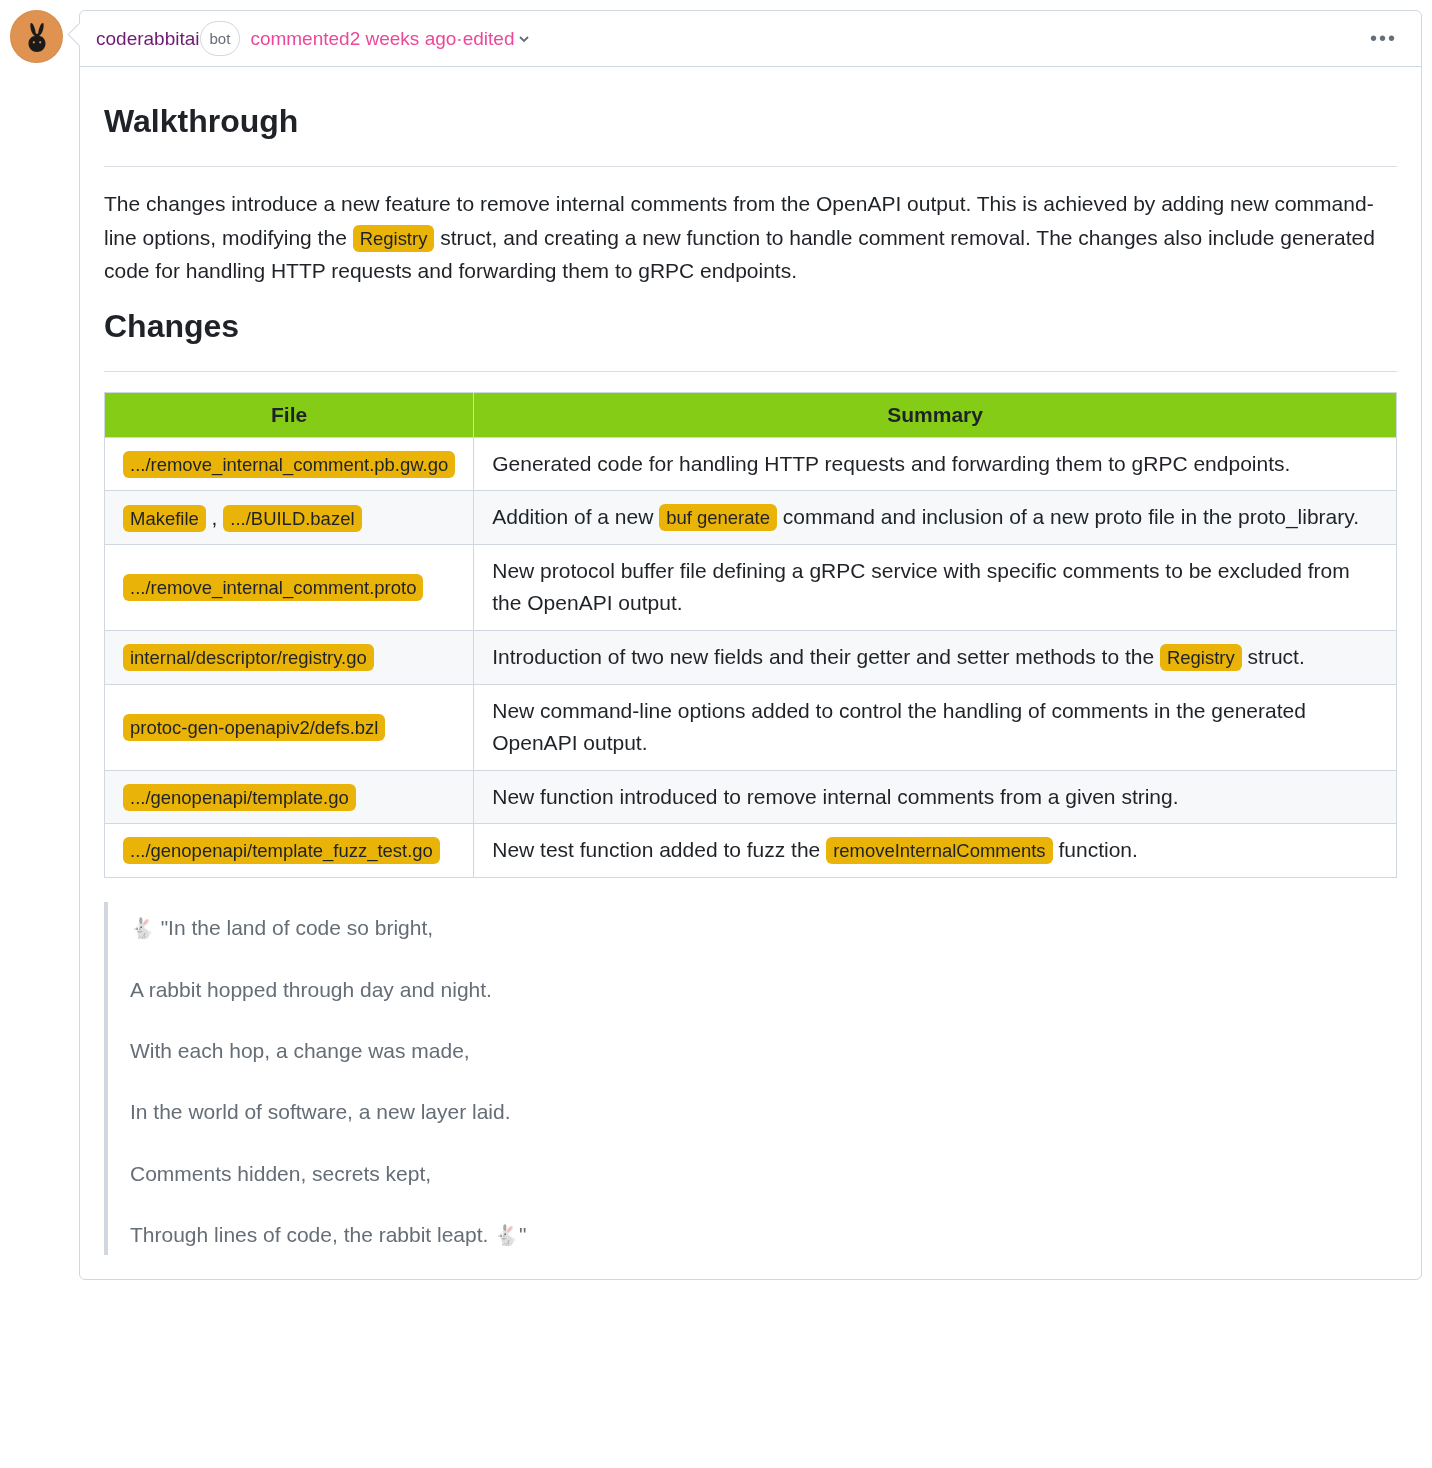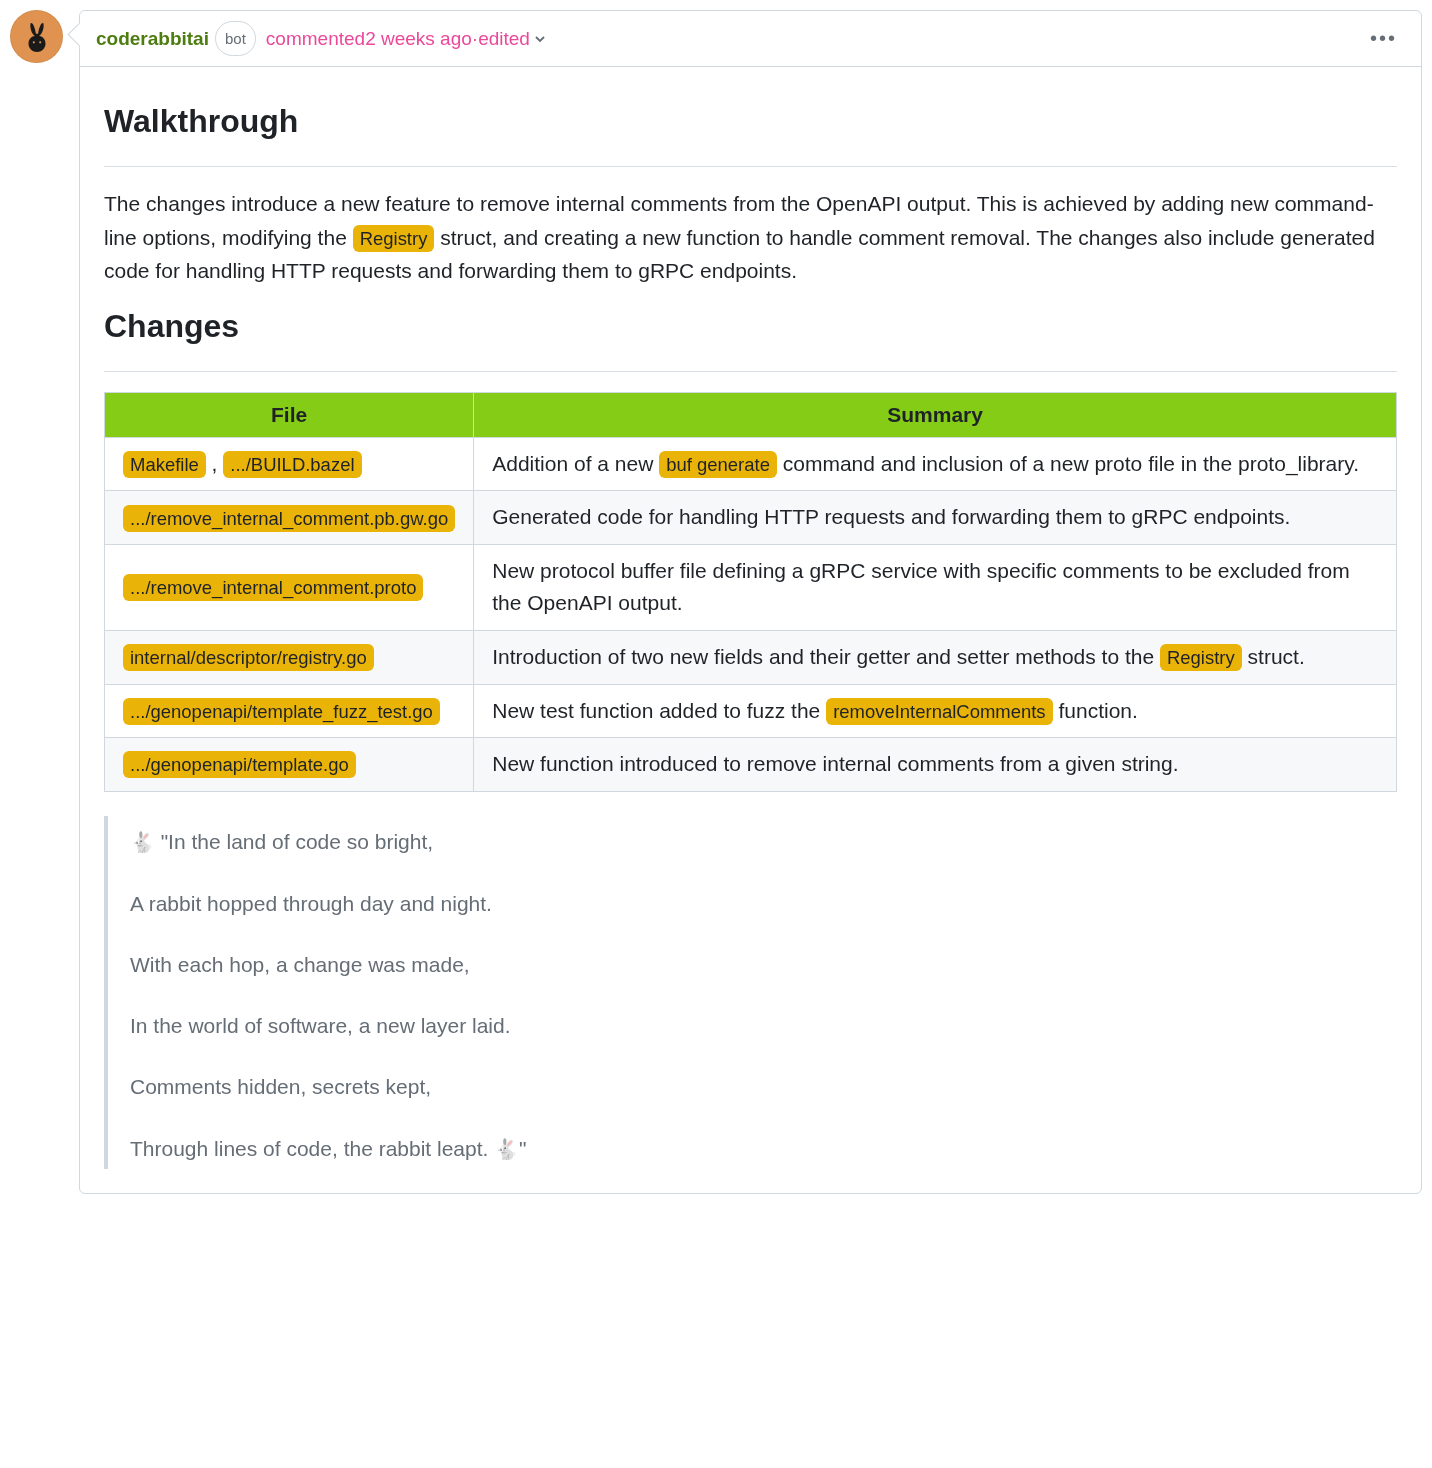--- a/index.html
+++ b/index.html
@@ -49,21 +49,21 @@
     display: flex;
     align-items: center;
     padding: 10px 16px;
     background: #ffffff;
     border-bottom: 1px solid #d0d7de;
     border-radius: 6px 6px 0 0;
     font-size: 19px;
     position: relative;
     z-index: 1;
   }
-  .author { font-weight: 700; color: #4d7c0f; margin-right: 6px; }
+  .author { font-weight: 400; color: #701a75; }
   .bot-badge {
     border: 1px solid #d0d7de;
     border-radius: 20px;
     font-size: 15px;
     padding: 8px 9px;
     color: #656d76;
     font-weight: 500;
     margin-right: 10px;
   }
   .meta-text { color: #ec4899; }
@@ -175,42 +175,46 @@
 
       <table class="changes">
         <thead>
           <tr>
             <th>File</th>
             <th>Summary</th>
           </tr>
         </thead>
         <tbody id="changes-body">
             <tr>
+              <td class="file-cell"><code class="inline">.../remove_internal_comment.pb.gw.go</code></td>
+              <td class="summary-cell">Generated code for handling HTTP requests and forwarding them to gRPC endpoints.</td>
+            </tr>
+            <tr>
               <td class="file-cell"><code class="inline">Makefile</code> , <code class="inline">.../BUILD.bazel</code></td>
               <td class="summary-cell">Addition of a new <code class="inline">buf generate</code> command and inclusion of a new proto file in the proto_library.</td>
             </tr>
             <tr>
-              <td class="file-cell"><code class="inline">.../remove_internal_comment.pb.gw.go</code></td>
-              <td class="summary-cell">Generated code for handling HTTP requests and forwarding them to gRPC endpoints.</td>
-            </tr>
-            <tr>
               <td class="file-cell"><code class="inline">.../remove_internal_comment.proto</code></td>
               <td class="summary-cell">New protocol buffer file defining a gRPC service with specific comments to be excluded from the OpenAPI output.</td>
             </tr>
             <tr>
               <td class="file-cell"><code class="inline">internal/descriptor/registry.go</code></td>
               <td class="summary-cell">Introduction of two new fields and their getter and setter methods to the <code class="inline">Registry</code> struct.</td>
             </tr>
             <tr>
+              <td class="file-cell"><code class="inline">protoc-gen-openapiv2/defs.bzl</code></td>
+              <td class="summary-cell">New command-line options added to control the handling of comments in the generated OpenAPI output.</td>
+            </tr>
+            <tr>
+              <td class="file-cell"><code class="inline">.../genopenapi/template.go</code></td>
+              <td class="summary-cell">New function introduced to remove internal comments from a given string.</td>
+            </tr>
+            <tr>
               <td class="file-cell"><code class="inline">.../genopenapi/template_fuzz_test.go</code></td>
               <td class="summary-cell">New test function added to fuzz the <code class="inline">removeInternalComments</code> function.</td>
-            </tr>
-            <tr>
-              <td class="file-cell"><code class="inline">.../genopenapi/template.go</code></td>
-              <td class="summary-cell">New function introduced to remove internal comments from a given string.</td>
             </tr>
           </tbody>
       </table>
 
       <blockquote class="poem">
         <p><span class="rabbit-emoji">🐇</span><span> "In the land of code so bright,</span></p>
         <p>A rabbit hopped through day and night.</p>
         <p>With each hop, a change was made,</p>
         <p>In the world of software, a new layer laid.</p>
         <p>Comments hidden, secrets kept,</p>

